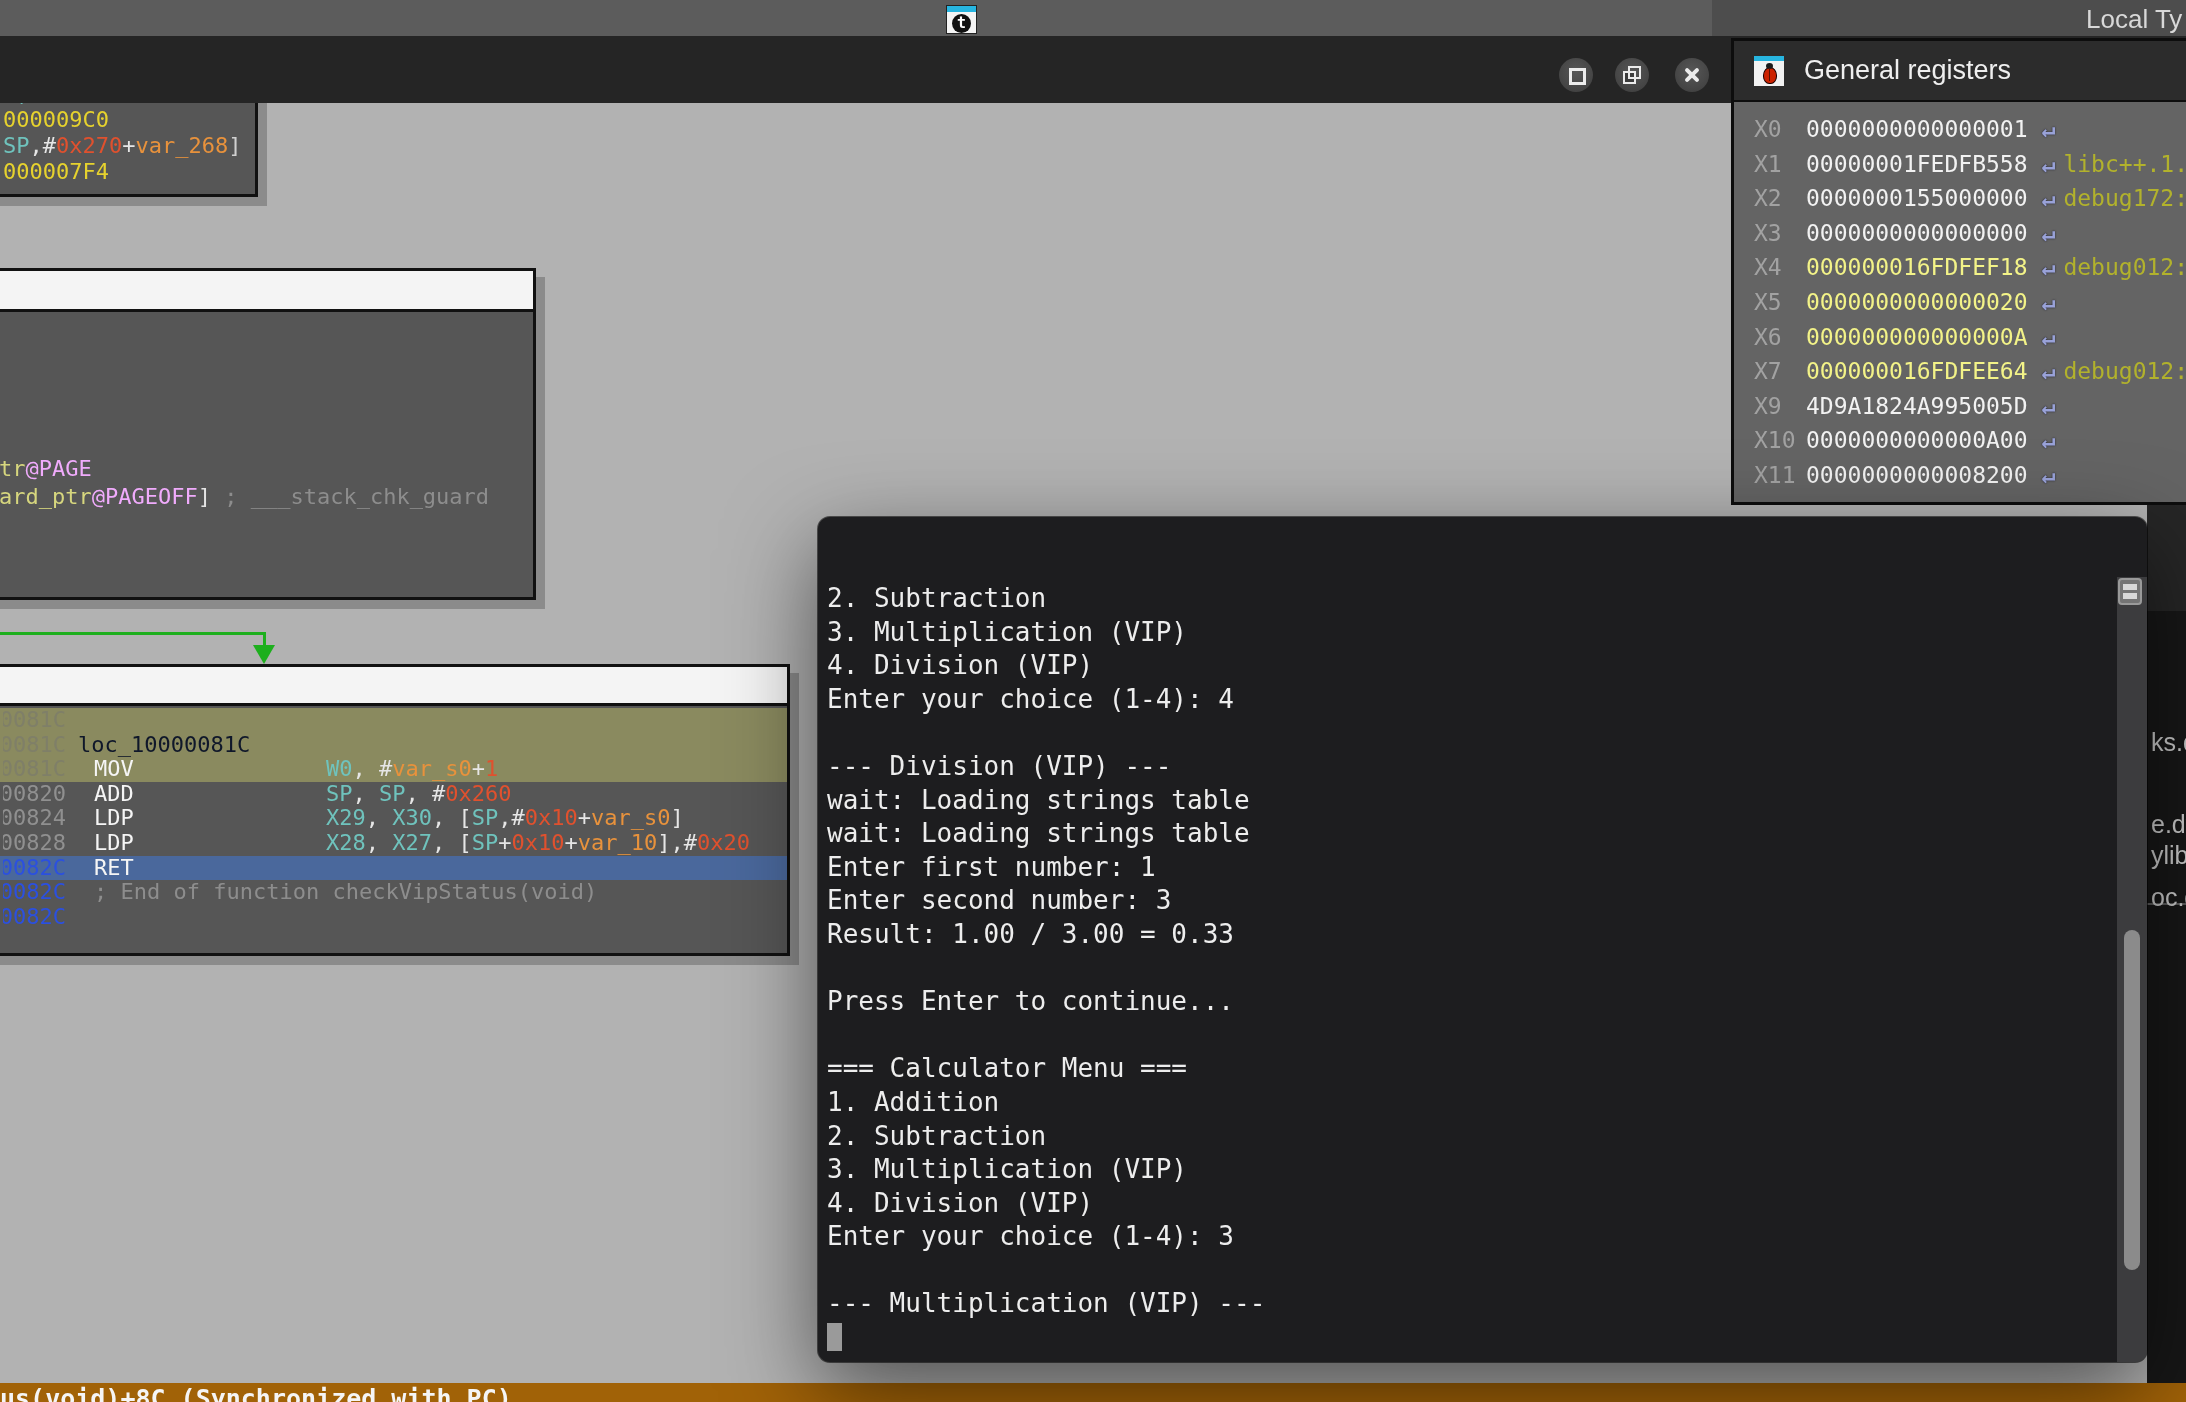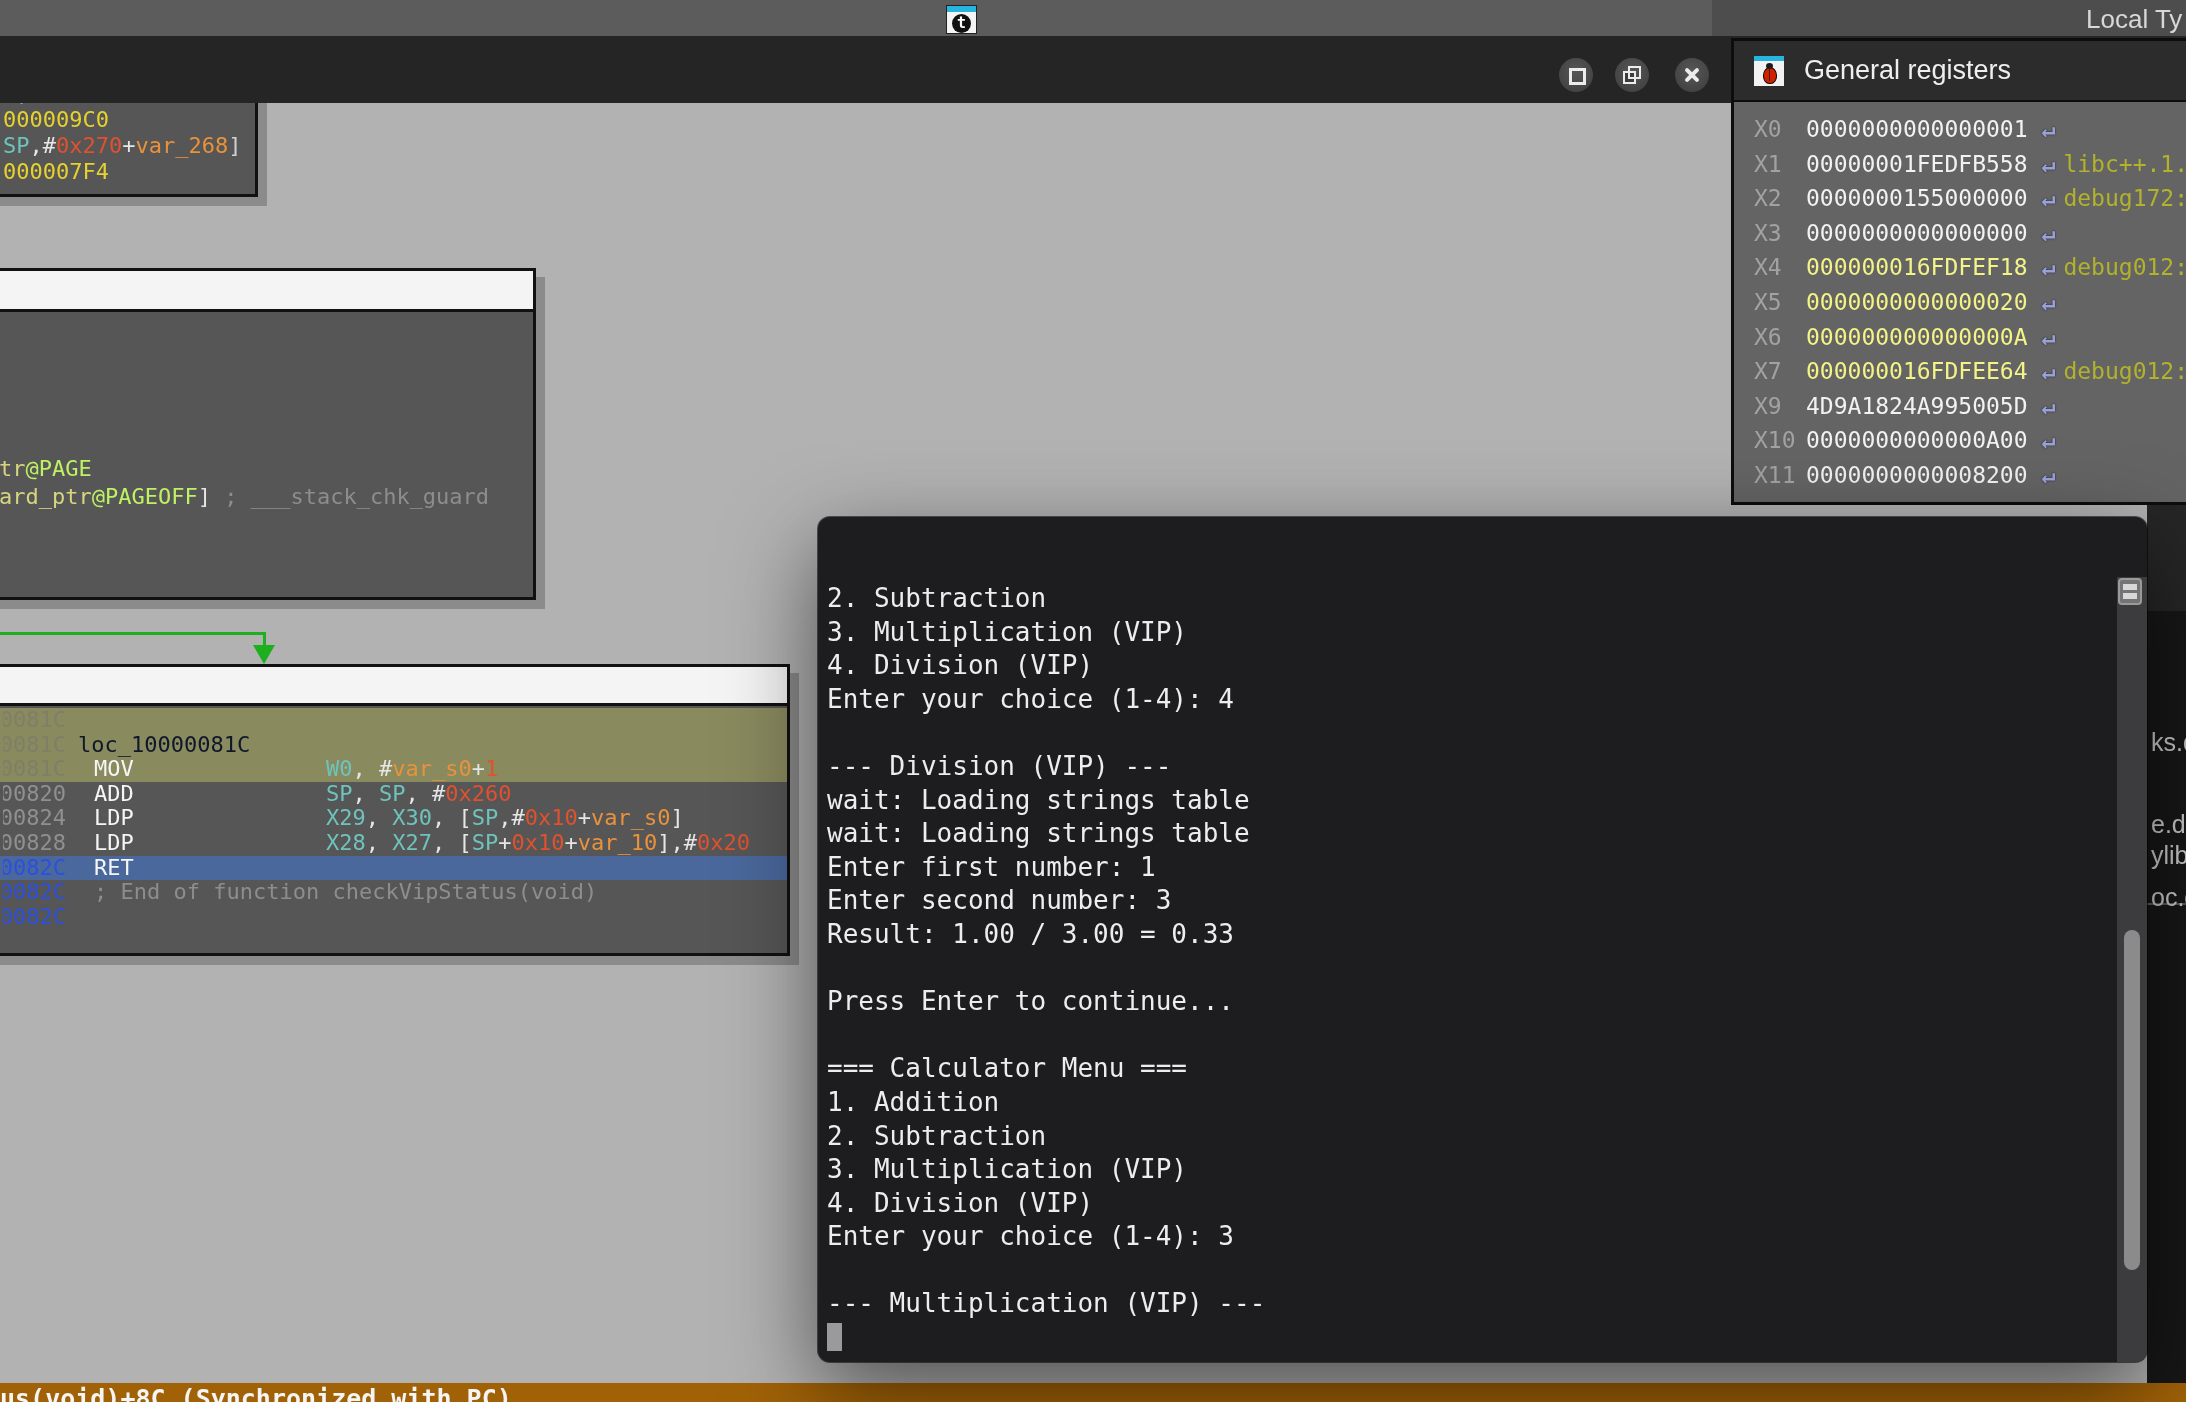--- a/index.html
+++ b/index.html
@@ -36,21 +36,21 @@
   .crow{height:24.6px;line-height:24.6px;white-space:pre;padding-left:64px;box-sizing:border-box;}
   .bg-olive{background:#8a8a5f;}
   .bg-blue{background:#4a689c;}
   .addr{display:inline-block;width:63px;overflow:hidden;direction:rtl;text-align:left;vertical-align:top;}
   .ad-olive{color:#7f7f68;} .ad-gray{color:#909090;} .ad-blue{color:#2b50e0;}
   .lbl{margin-left:12px;color:#0f172a;}
   .mnem{display:inline-block;margin-left:28px;width:232px;color:#f5f5f5;}
   .cmt{margin-left:28px;color:#8d8d8d;}
   .tk-reg{color:#6fc3bd;} .tk-num{color:#e0512e;} .tk-var{color:#e8923c;}
   .tk-plain{color:#e6e6e6;} .tk-bracket{color:#d0d0d0;} .tk-yellowval{color:#e6d22e;}
-  .tk-pale{color:#d6d67e;} .tk-mid{color:#bef264;} .tk-bright{color:#e4e4e4;} .tk-dim{color:#8d8d8d;}
+  .tk-pale{color:#d6d67e;} .tk-mid{color:#f0abfc;} .tk-bright{color:#e4e4e4;} .tk-dim{color:#8d8d8d;}
   
   .edge-h{position:absolute;left:0;top:529px;width:266px;height:3px;background:#1daf1d;}
   .edge-v{position:absolute;left:263px;top:529px;width:3px;height:14px;background:#1daf1d;}
   .edge-arrow{position:absolute;left:253px;top:542px;width:0;height:0;border-left:11px solid transparent;border-right:11px solid transparent;border-top:19px solid #1daf1d;}
   
   .registers{position:absolute;left:1712px;top:38px;width:474px;height:467px;background:#646464;border:3px solid #0d0d0d;border-right:none;box-sizing:border-box;overflow:hidden;margin-left:19px;}
   .reg-header{height:59px;background:#2c2c2c;border-bottom:2px solid #0d0d0d;display:flex;align-items:center;padding-left:20px;}
   .bug-icon{position:relative;width:30px;height:30px;background:#f2f2f2;flex:0 0 auto;}
   .bug-icon .stripe{height:5px;background:#27b5e0;}
   .bug-body{position:absolute;left:9px;top:11px;width:12px;height:15px;background:#cc2200;border:1px solid #1a0000;border-radius:50% 50% 45% 45%;}

